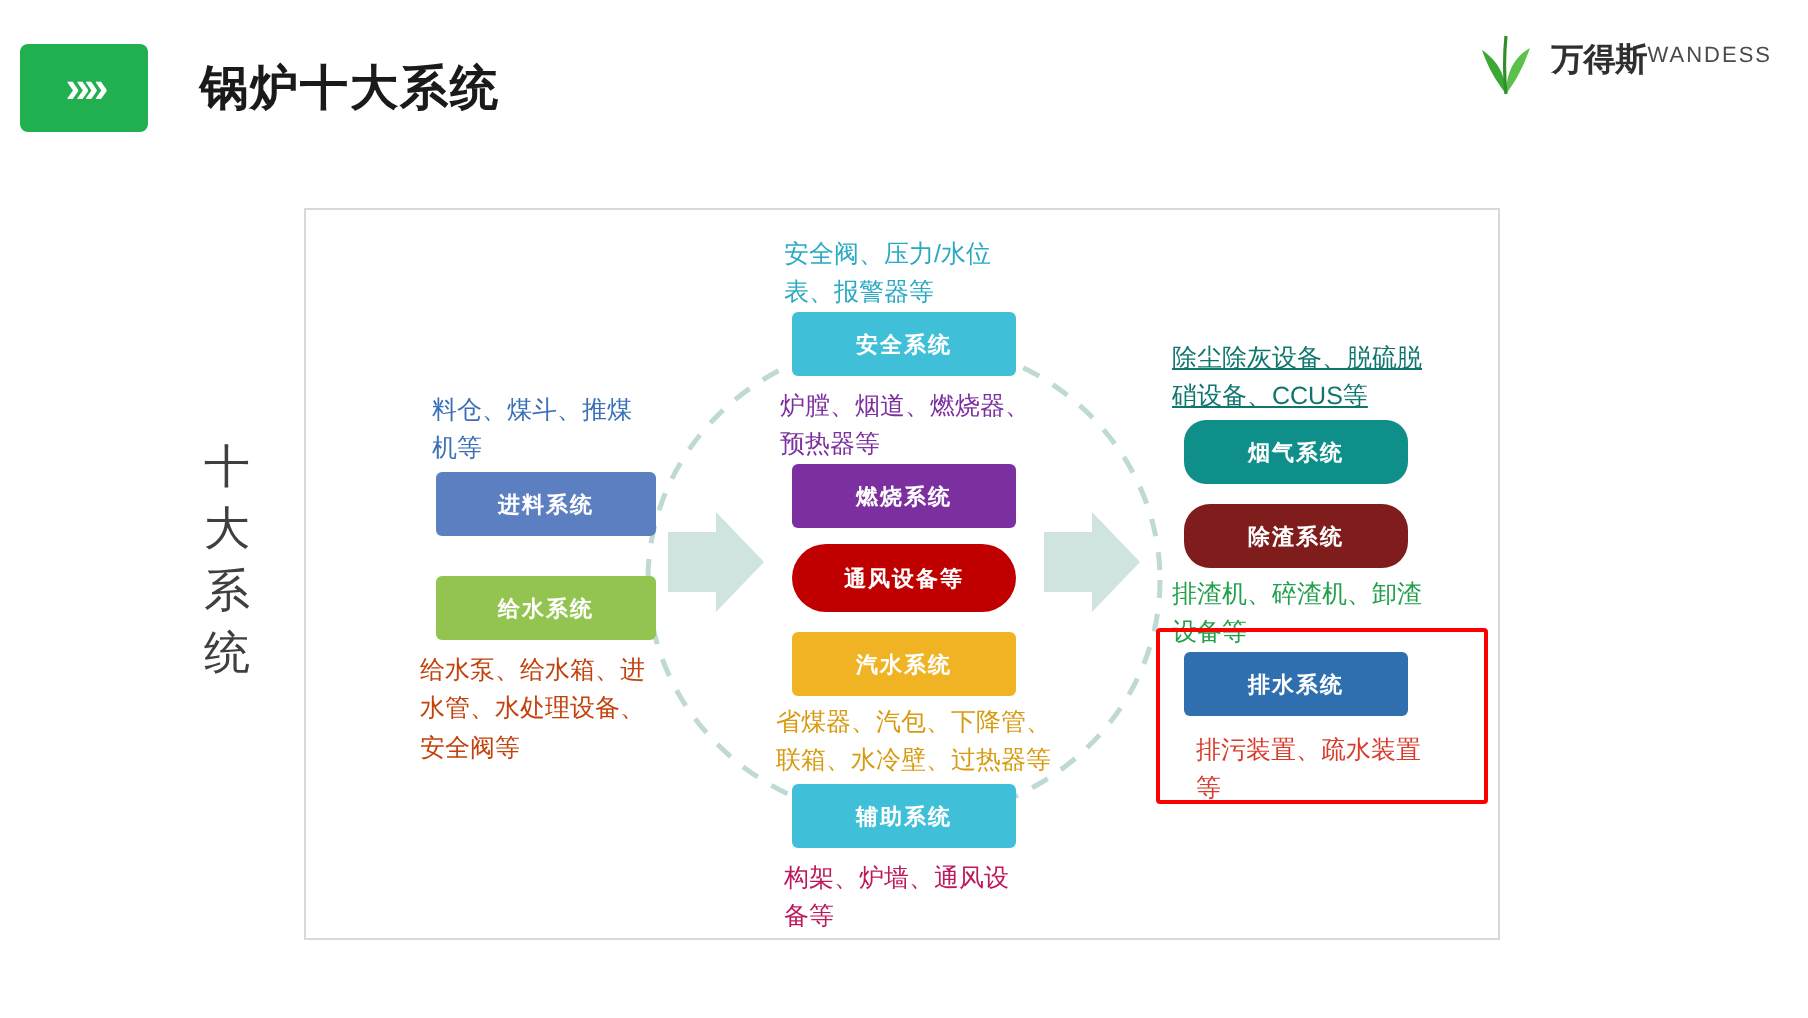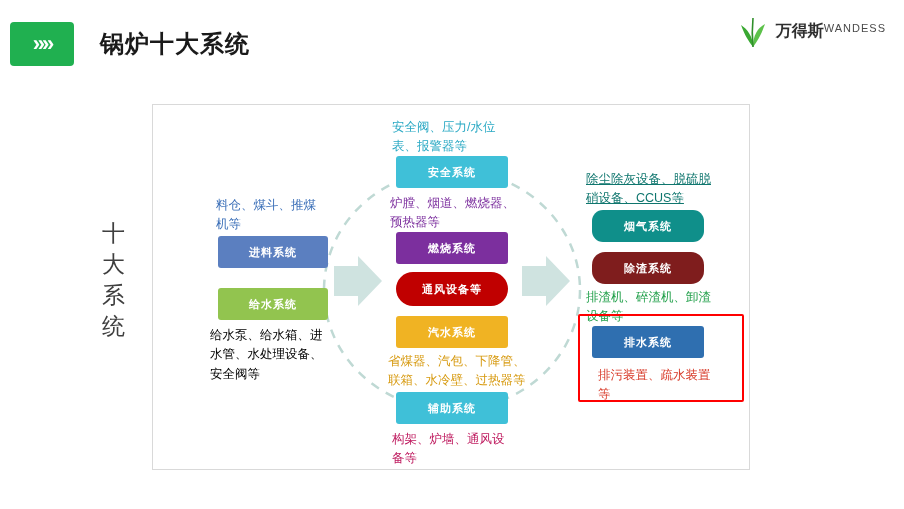--- a/index.html
+++ b/index.html
@@ -118,21 +118,21 @@
   #box-comb     { left: 396px; top: 232px; width: 112px; height: 32px; background: #7c2f9e; }
   #box-ctrl     { left: 396px; top: 272px; width: 112px; height: 34px; background: #c00000; border-radius: 17px; }
   #box-steam    { left: 396px; top: 316px; width: 112px; height: 32px; background: #f0b323; }
   #box-aux      { left: 396px; top: 392px; width: 112px; height: 32px; background: #3fc0d8; }
   #box-flue     { left: 592px; top: 210px; width: 112px; height: 32px; background: #0f8f8a; border-radius: 11px; }
   #box-slag     { left: 592px; top: 252px; width: 112px; height: 32px; background: #7f1d1d; border-radius: 13px; }
   #box-drain    { left: 592px; top: 326px; width: 112px; height: 32px; background: #2f6fb0; }
 
   #cap-safety  { left: 392px; top: 118px; width: 122px; color: #2aa9c4; }
   #cap-feed    { left: 216px; top: 196px; width: 112px; color: #3b6fb8; }
-  #cap-water   { left: 210px; top: 326px; width: 122px; color: #000000; }
+  #cap-water   { left: 210px; top: 326px; width: 122px; color: #c2410c; }
   #cap-comb    { left: 390px; top: 194px; width: 128px; color: #7c2f9e; }
   #cap-steam   { left: 388px; top: 352px; width: 148px; color: #d79a10; }
   #cap-aux     { left: 392px; top: 430px; width: 120px; color: #be185d; }
   #cap-flue    { left: 586px; top: 170px; width: 134px; color: #0f766e; text-decoration: underline; }
   #cap-slag    { left: 586px; top: 288px; width: 134px; color: #21a04a; }
   #cap-drain   { left: 598px; top: 366px; width: 116px; color: #d83b2a; }
 
   .highlight-box {
     position: absolute;
     left: 578px;

